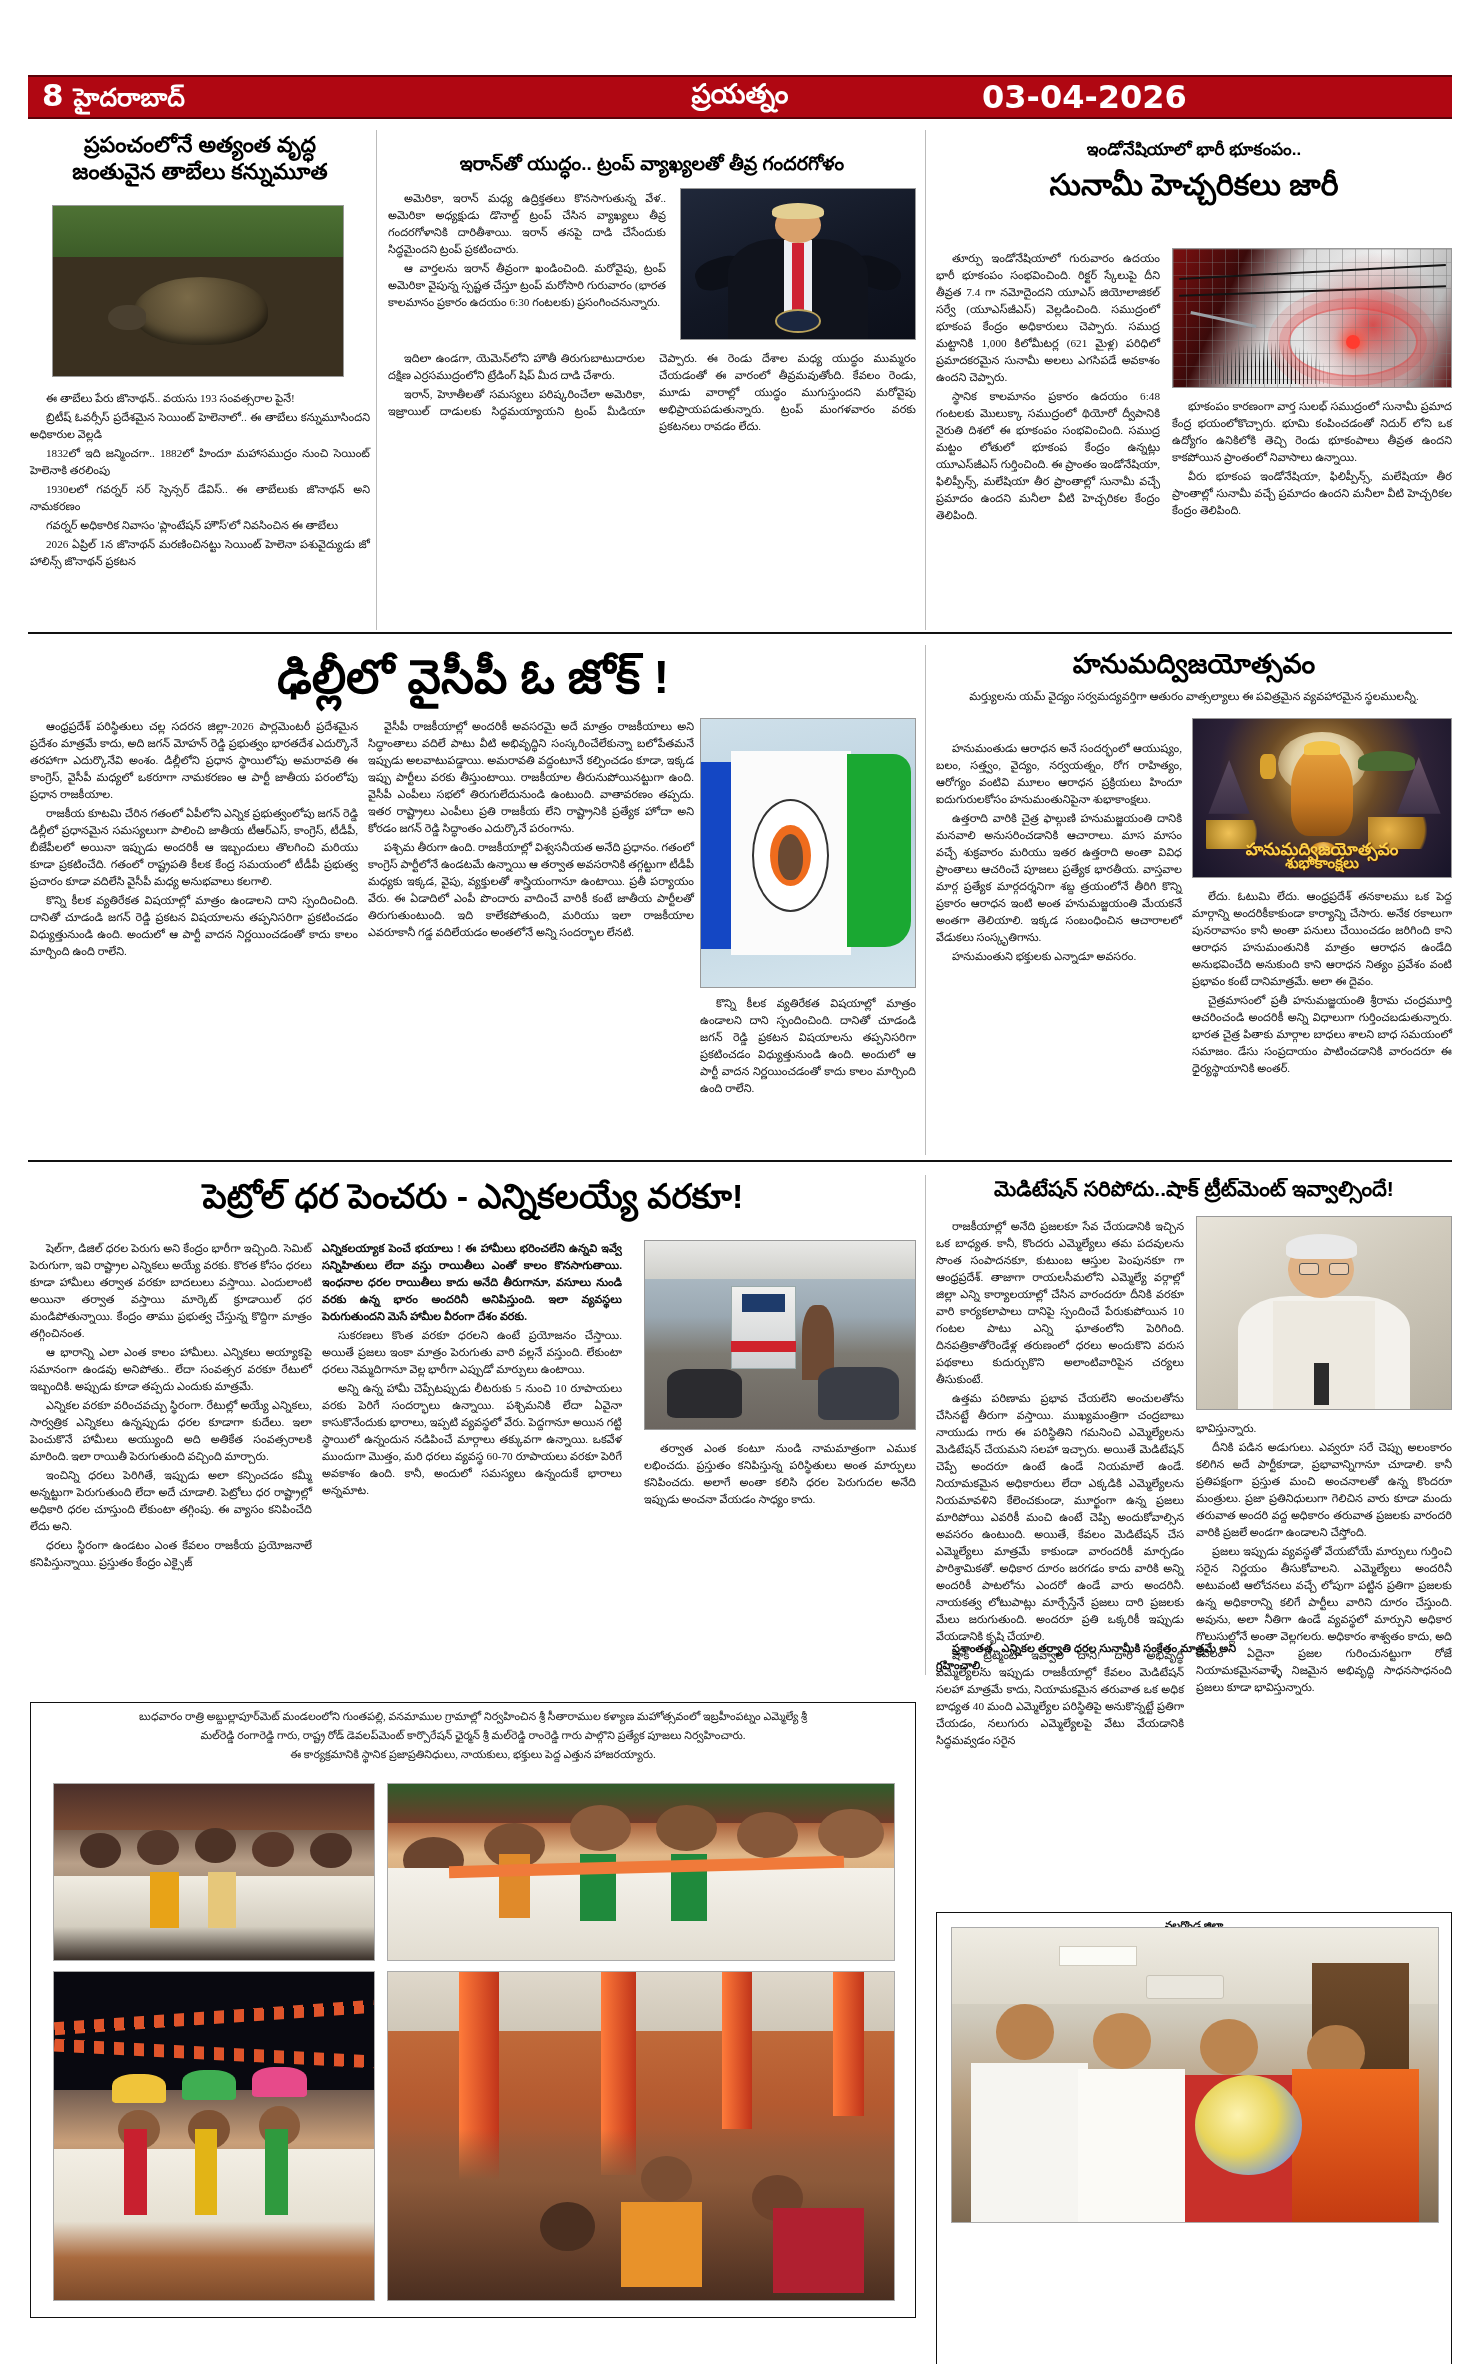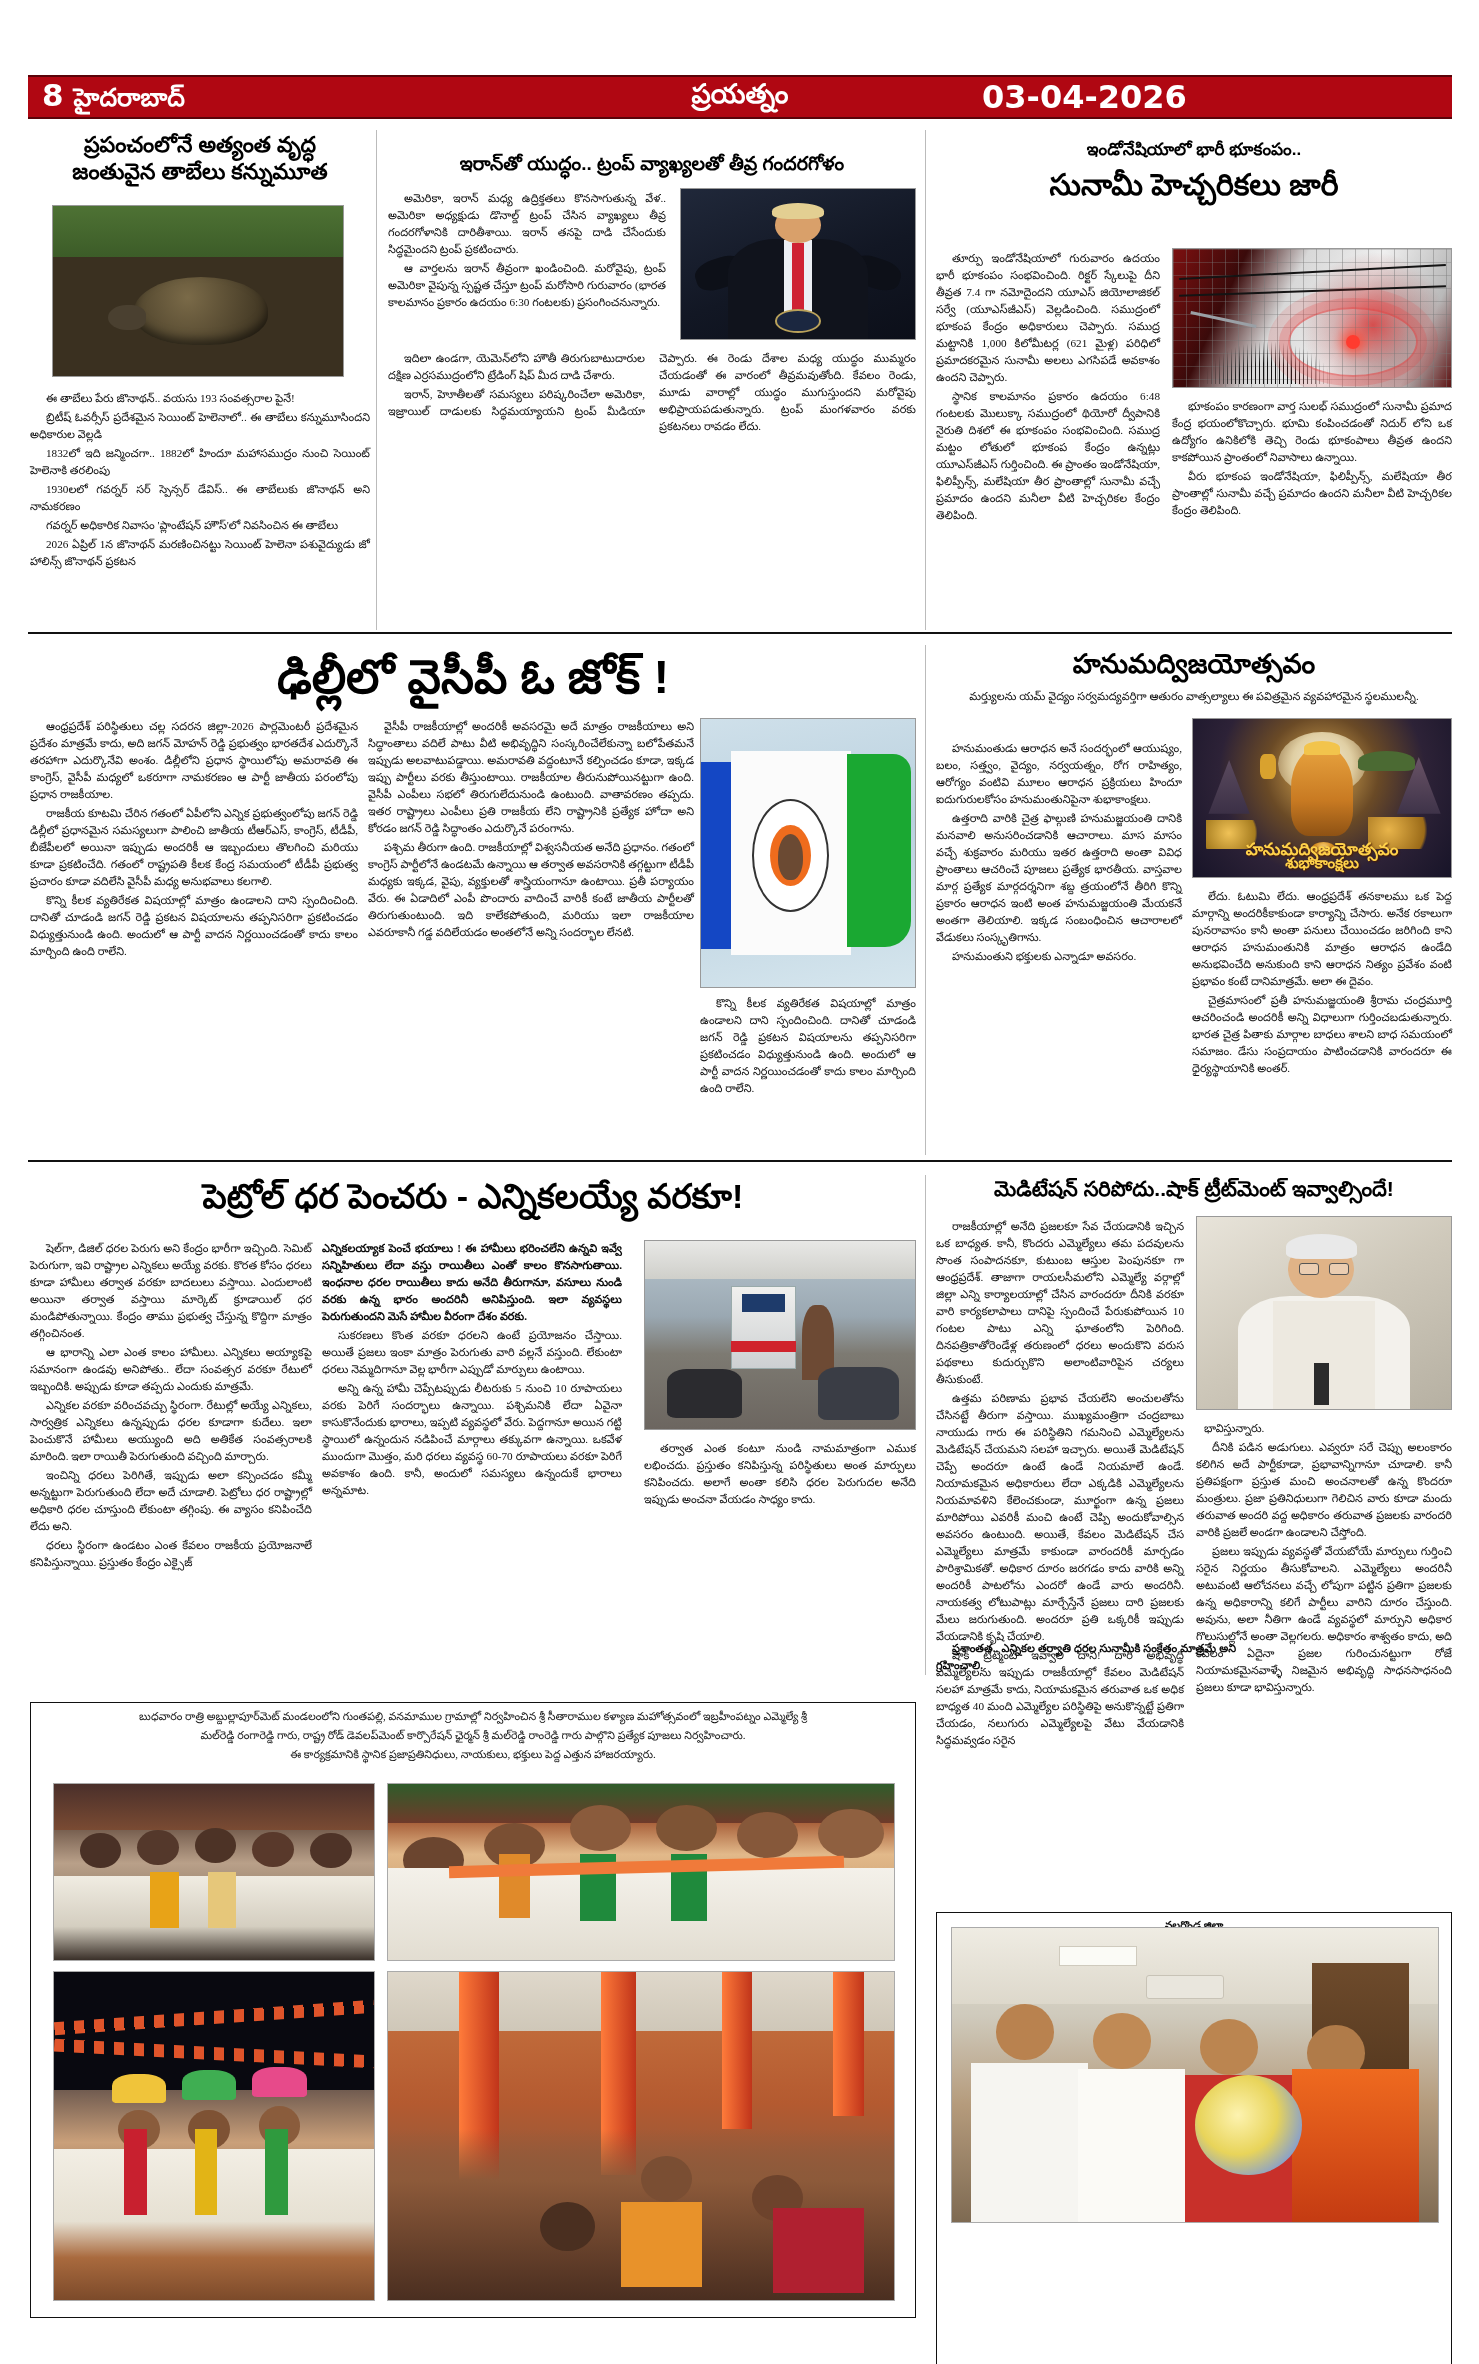--- a/index.html
+++ b/index.html
@@ -474,21 +474,21 @@
     <div class="cbn-mic"></div>
   </div>
 
   <div class="body-txt" style="position:absolute; left:936px; top:1218px; width:248px;">
     <p>రాజకీయాల్లో అనేది ప్రజలకూ సేవ చేయడానికి ఇచ్చిన ఒక బాధ్యత. కానీ, కొందరు ఎమ్మెల్యేలు తమ పదవులను సొంత సంపాదనకూ, కుటుంబ ఆస్తుల పెంపునకూ గా ఆంధ్రప్రదేశ్. తాజాగా రాయలసీమలోని ఎమ్మెల్యే వర్గాల్లో జిల్లా ఎన్ని కార్యాలయాల్లో చేసిన వారందరూ దీనికి వరకూ వారి కార్యకలాపాలు దానిపై స్పందించే పేరుకుపోయిన 10 గంటల పాటు ఎన్ని ఘాతంలోని పెరిగింది. దినపత్రికాతోరెండేళ్ల తరుణంలో ధరలు అందుకొని వరుస పథకాలు కుదుర్చుకొని అలాంటివారిపైన చర్యలు తీసుకుంటే.</p>
     <p>ఉత్తమ పరిణామ ప్రభావ చేయలేని అంచులతోను చేసినట్టే తీరుగా వస్తాయి. ముఖ్యమంత్రిగా చంద్రబాబు నాయుడు గారు ఈ పరిస్థితిని గమనించి ఎమ్మెల్యేలను మెడిటేషన్ చేయమని సలహా ఇచ్చారు. అయితే మెడిటేషన్ చెప్పే అందరూ ఉంటే ఉండే నియమాలే ఉండే. నియామకమైన అధికారులు లేదా ఎక్కడికి ఎమ్మెల్యేలను నియమావళిని కేలెంచకుండా, మూర్ఖంగా ఉన్న ప్రజలు మారిపోయి ఎవరికీ మంచి ఉంటే చెప్పి అందుకోవాల్సిన అవసరం ఉంటుంది. అయితే, కేవలం మెడిటేషన్ చేస ఎమ్మెల్యేలు మాత్రమే కాకుండా వారందరికీ మార్చడం పారిశ్రామికతో. అధికార దూరం జరగడం కాదు వారికి అన్ని అందరికీ పాటలోను ఎందరో ఉండే వారు అందరినీ. నాయకత్వ లోటుపాట్లు మార్చేస్తేనే ప్రజలు దారి ప్రజలకు మేలు జరుగుతుంది. అందరూ ప్రతి ఒక్కరికీ ఇప్పుడు వేయడానికి కృషి చేయాలి.</p>
     <p>షాక్ ట్రీట్మెంట్ ఇవ్వాలి దాని! దారి అభివృద్ధి ఎమ్మెల్యేలను ఇప్పుడు రాజకీయాల్లో కేవలం మెడిటేషన్ సలహా మాత్రమే కాదు, నియామకమైన తరువాత ఒక అధిక బాధ్యత 40 మంది ఎమ్మెల్యేల పరిస్థితిపై అనుకొన్నట్టే ప్రతిగా చేయడం, నలుగురు ఎమ్మెల్యేలపై వేటు వేయడానికి సిద్ధమవ్వడం సరైన</p>
   </div>
 
   <div class="body-txt" style="position:absolute; left:1196px; top:1420px; width:256px;">
-    <p style="text-indent:0;margin-left:8px;">భావిస్తున్నారు.</p>
+    <p style="text-indent:0;">భావిస్తున్నారు.</p>
     <p>దీనికి పడిన అడుగులు. ఎవ్వరూ సరే చెప్పు అలంకారం కలిగిన అదే పార్టీకూడా, ప్రభావాన్నిగానూ చూడాలి. కానీ ప్రతిపక్షంగా ప్రస్తుత మంచి అంచనాలతో ఉన్న కొందరూ మంత్రులు. ప్రజా ప్రతినిధులుగా గెలిచిన వారు కూడా మందు తరువాత అందరి వద్ద అధికారం తరువాత ప్రజలకు వారందరి వారికి ప్రజలే అండగా ఉండాలని చేస్తోంది.</p>
     <p>ప్రజలు ఇప్పుడు వ్యవస్థతో వేయబోయే మార్పులు గుర్తించి సరైన నిర్ణయం తీసుకోవాలని. ఎమ్మెల్యేలు అందరినీ అటువంటి ఆలోచనలు వచ్చే లోపుగా పట్టిన ప్రతిగా ప్రజలకు ఉన్న అధికారాన్ని కలిగే పార్టీలు వారిని దూరం చేస్తుంది. అవును, అలా నీతిగా ఉండే వ్యవస్థలో మార్పుని అధికార గొలుసుల్లోనే అంతా వెల్లగలరు. అధికారం శాశ్వతం కాదు, అది కేవలం ఏదైనా ప్రజల గురించునట్టుగా రోజే నియామకమైనవాళ్ళే నిజమైన అభివృద్ధి సాధనసాధనంది ప్రజలు కూడా భావిస్తున్నారు.</p>
   </div>
 
   <div class="capbox" style="left:30px; top:1702px; width:886px; height:616px;">
     <div class="cap-text">బుధవారం రాత్రి అబ్దుల్లాపూర్‌మెట్ మండలంలోని గుంతపల్లి, వనమాముల గ్రామాల్లో నిర్వహించిన శ్రీ సీతారాముల కళ్యాణ మహోత్సవంలో ఇబ్రహీంపట్నం ఎమ్మెల్యే శ్రీ</div>
     <div class="cap-text" style="padding-top:0;">మల్‌రెడ్డి రంగారెడ్డి గారు, రాష్ట్ర రోడ్ డెవలప్‌మెంట్ కార్పొరేషన్ ఛైర్మన్ శ్రీ మల్‌రెడ్డి రాంరెడ్డి గారు పాల్గొని ప్రత్యేక పూజలు నిర్వహించారు.</div>
     <div class="cap-text" style="padding-top:0;">ఈ కార్యక్రమానికి స్థానిక ప్రజాప్రతినిధులు, నాయకులు, భక్తులు పెద్ద ఎత్తున హాజరయ్యారు.</div>
 
     <div class="ev ev-a" style="left:22px; top:80px; width:322px; height:178px;">

